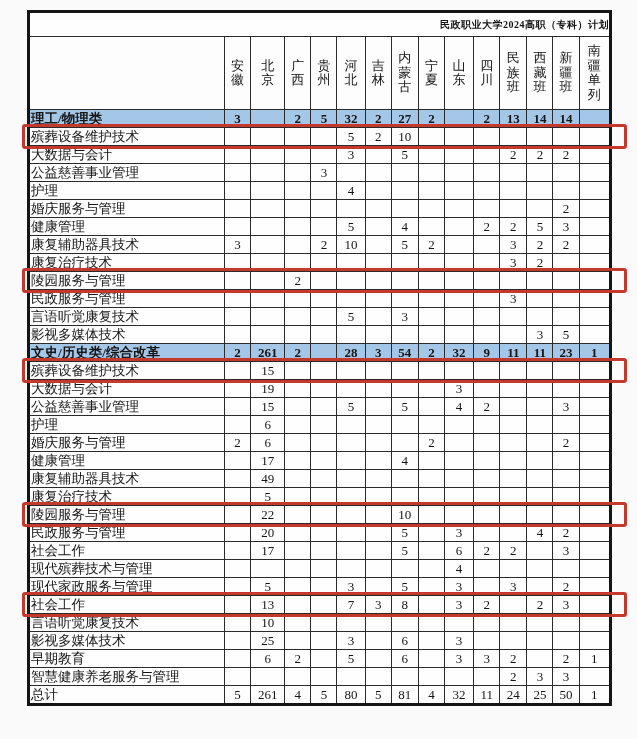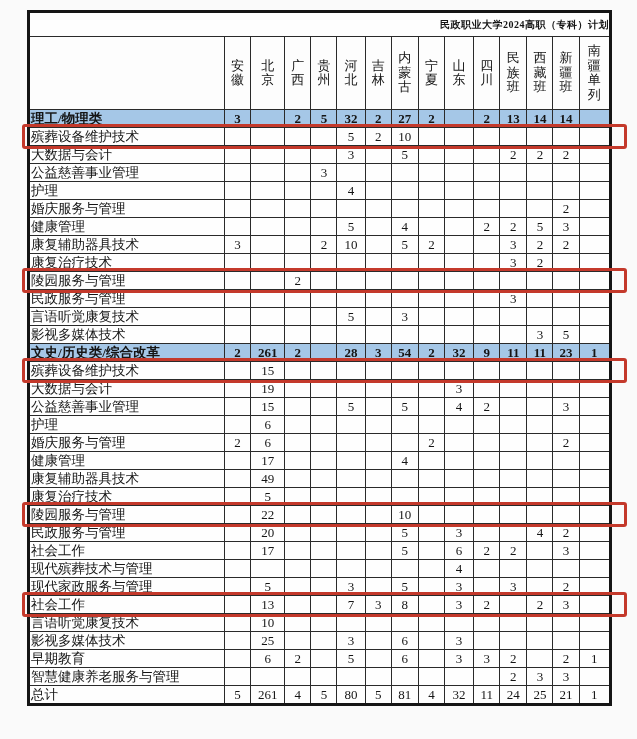--- a/index.html
+++ b/index.html
@@ -680,21 +680,21 @@
           <td class="val">4</td>
           <td class="val">5</td>
           <td class="val">80</td>
           <td class="val">5</td>
           <td class="val">81</td>
           <td class="val">4</td>
           <td class="val">32</td>
           <td class="val">11</td>
           <td class="val">24</td>
           <td class="val">25</td>
-          <td class="val">21</td>
+          <td class="val">50</td>
           <td class="val">1</td>
         </tr>
       </tbody>
   </table>
 <div class="red-box" style="left: 22px; top: 123.5px; width: 599px; height: 19px;"></div>
     <div class="red-box" style="left: 22px; top: 267.5px; width: 599px; height: 19px;"></div>
     <div class="red-box" style="left: 22px; top: 357.5px; width: 599px; height: 19px;"></div>
     <div class="red-box" style="left: 22px; top: 501.5px; width: 599px; height: 19px;"></div>
     <div class="red-box" style="left: 22px; top: 591.5px; width: 599px; height: 19px;"></div>
   </div>

